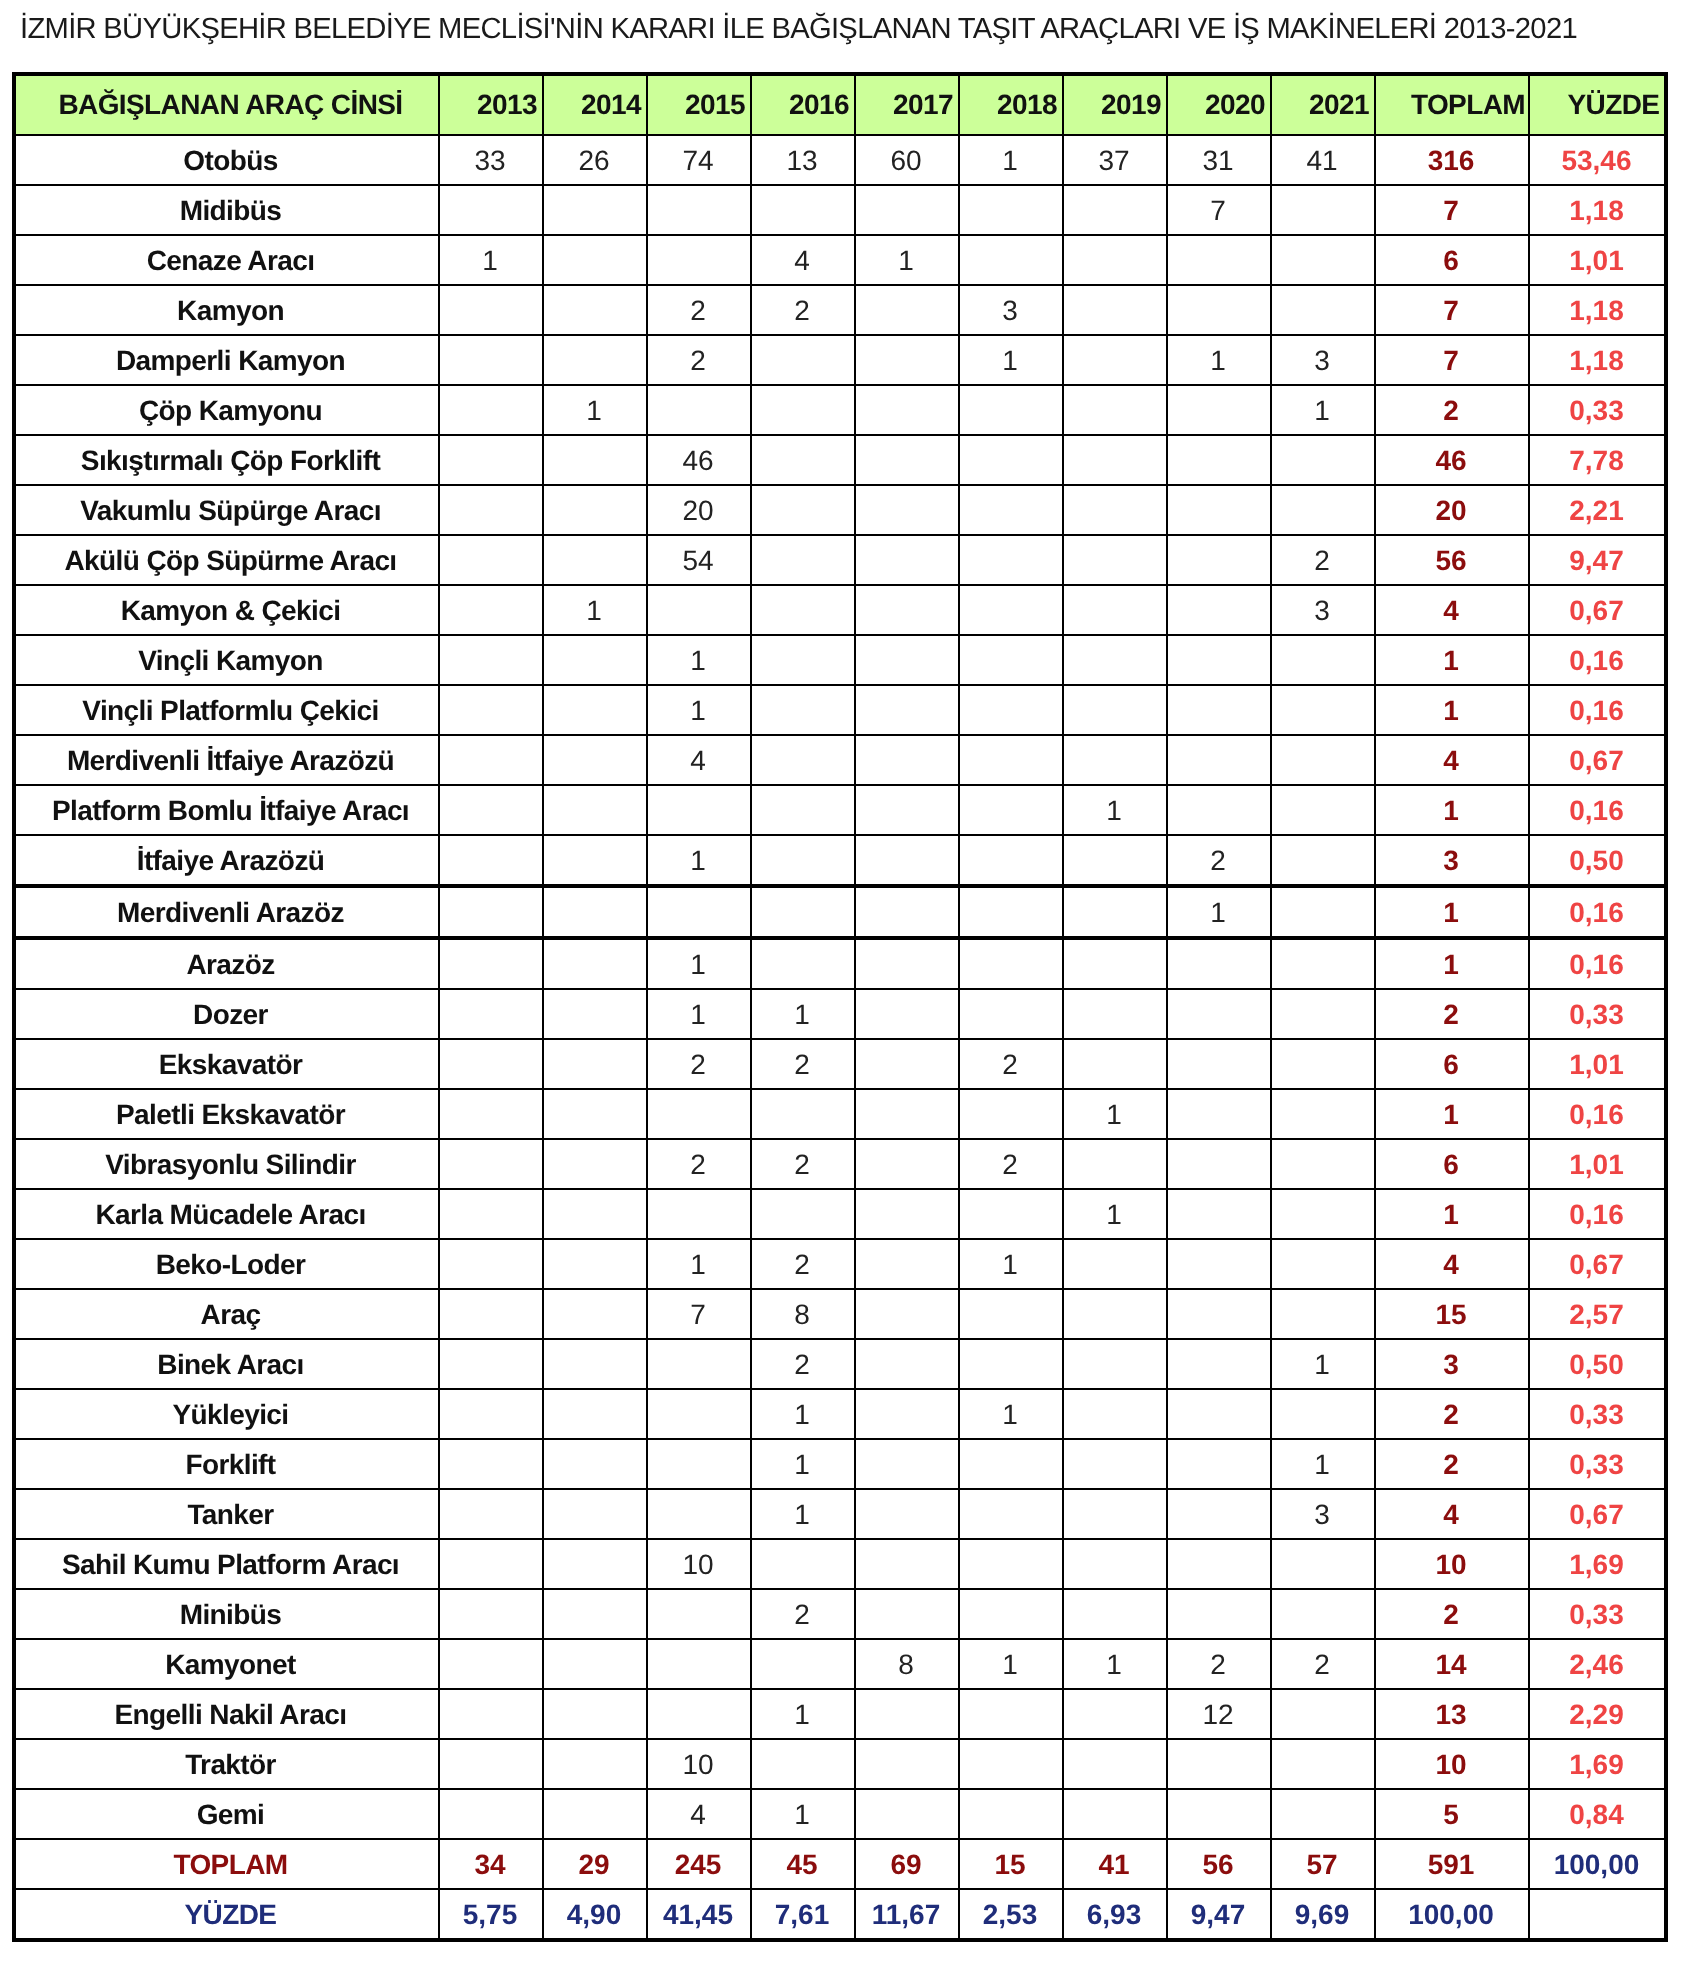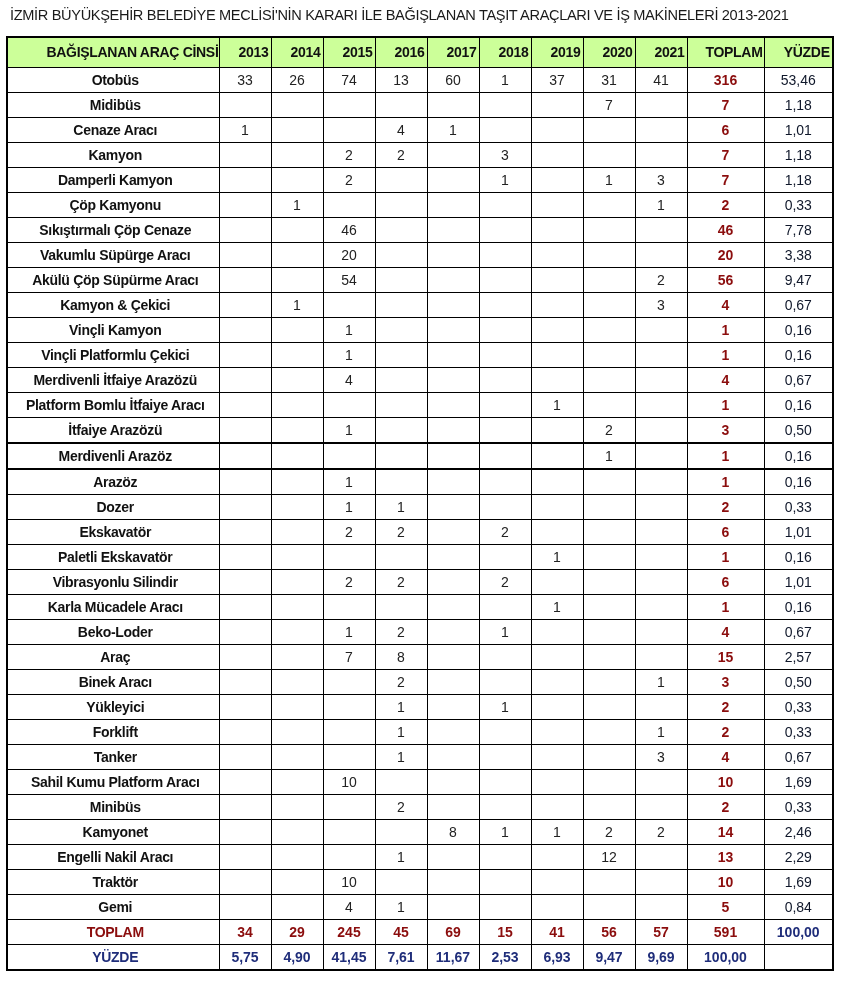--- a/index.html
+++ b/index.html
@@ -47,40 +47,40 @@
       background: #ccff99;
       font-weight: bold;
       height: 29px;
       line-height: 29px;
       font-size: 14px;
       color: #111;
       letter-spacing: -0.3px;
       padding-left: 17px;
     }
     table.grid th.name-h {
-      text-align: right;
+      text-align: center;
       padding-left: 4px;
     }
     td.name {
       text-align: left;
       padding-left: 4px !important;
       font-weight: bold;
       color: #111;
       letter-spacing: -0.3px;
     }
     td.num {
       color: #222;
     }
     td.tot {
       color: #8b0d0d;
       font-weight: bold;
     }
     td.pct {
-      color: #0f172a;
-      font-weight: normal;
+      color: #ef4444;
+      font-weight: bold;
     }
     tr.total-row td {
       color: #8b0d0d;
       font-weight: bold;
     }
     tr.total-row td.pct { color: #1f2d7a; }
     tr.pct-row td {
       color: #1f2d7a;
       font-weight: bold;
     }
@@ -205,21 +205,21 @@
         <td class="num"></td>
         <td class="num"></td>
         <td class="num"></td>
         <td class="num"></td>
         <td class="num"></td>
         <td class="num">1</td>
         <td class="tot">2</td>
         <td class="pct">0,33</td>
       </tr>
       <tr>
-        <td class="name">Sıkıştırmalı Çöp Cenaze</td>
+        <td class="name">Sıkıştırmalı Çöp Forklift</td>
         <td class="num"></td>
         <td class="num"></td>
         <td class="num">46</td>
         <td class="num"></td>
         <td class="num"></td>
         <td class="num"></td>
         <td class="num"></td>
         <td class="num"></td>
         <td class="num"></td>
         <td class="tot">46</td>
@@ -230,21 +230,21 @@
         <td class="num"></td>
         <td class="num"></td>
         <td class="num">20</td>
         <td class="num"></td>
         <td class="num"></td>
         <td class="num"></td>
         <td class="num"></td>
         <td class="num"></td>
         <td class="num"></td>
         <td class="tot">20</td>
-        <td class="pct">3,38</td>
+        <td class="pct">2,21</td>
       </tr>
       <tr>
         <td class="name">Akülü Çöp Süpürme Aracı</td>
         <td class="num"></td>
         <td class="num"></td>
         <td class="num">54</td>
         <td class="num"></td>
         <td class="num"></td>
         <td class="num"></td>
         <td class="num"></td>

